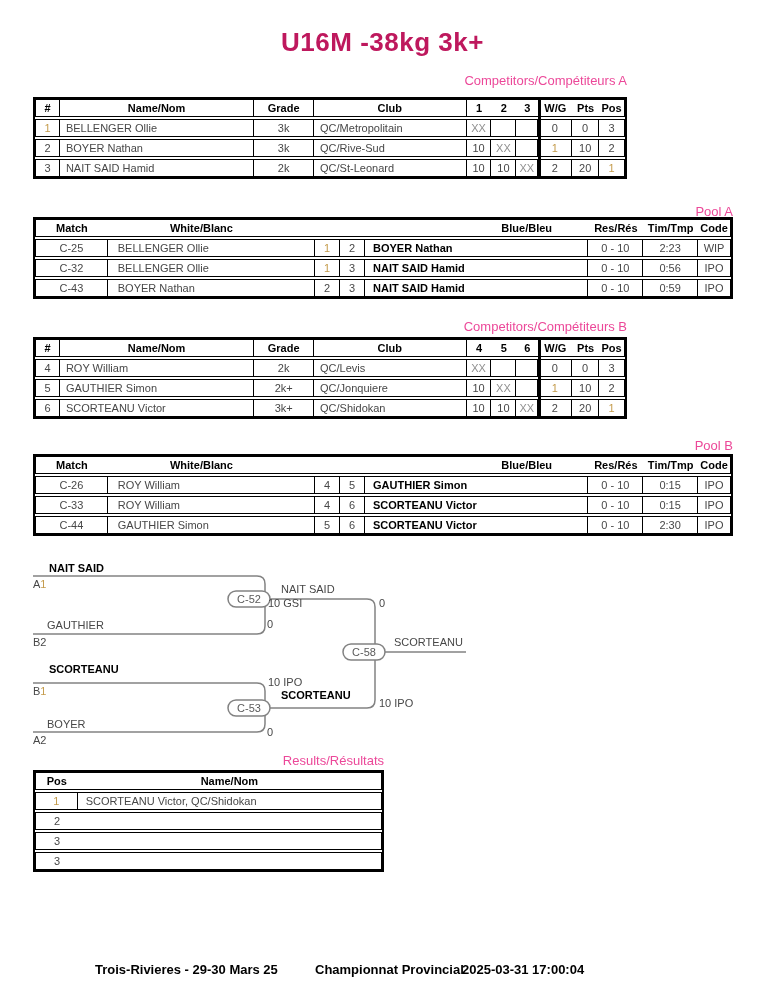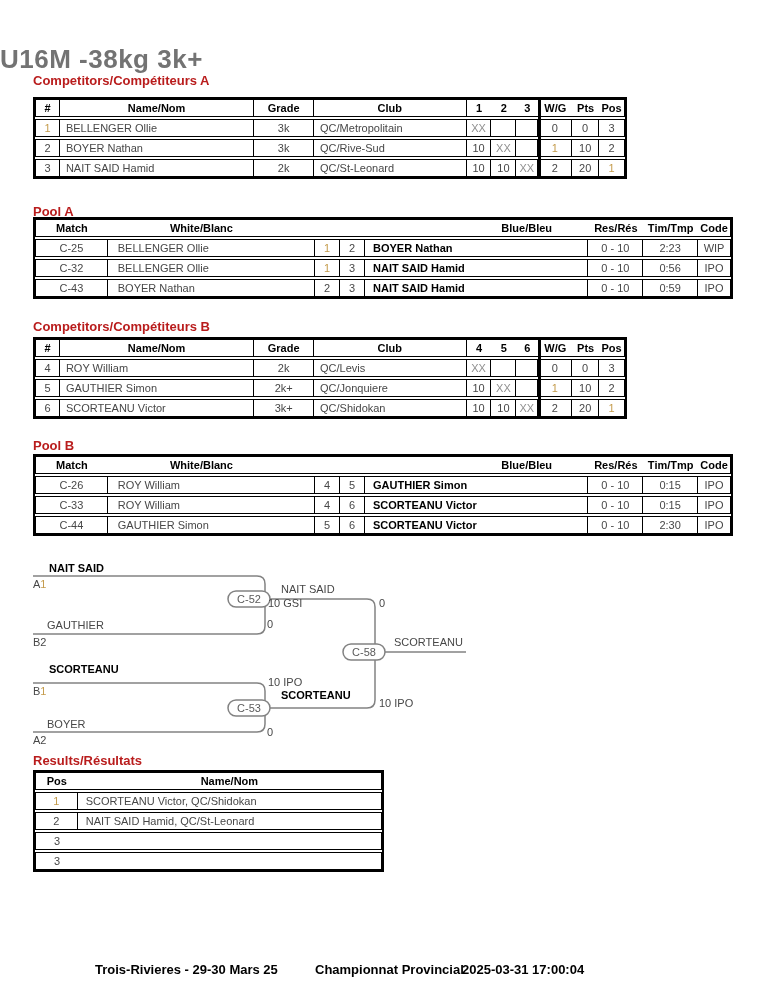--- a/index.html
+++ b/index.html
@@ -1,22 +1,22 @@
 <!DOCTYPE html>
 <html><head>
 <meta charset="utf-8">
 <style>
   html,body{margin:0;padding:0}
   body{
     width:765px;height:990px;position:relative;background:#fff;
     font-family:"Liberation Sans",sans-serif;color:#474747;overflow:hidden;
   }
   .abs{position:absolute}
-  .page-title{top:44px;left:0;width:765px;text-align:left;font-size:26px;font-weight:bold;color:#737373;letter-spacing:0.5px}
-  .sec-title{font-size:13px;font-weight:bold;color:#b91c1c;text-align:left}
+  .page-title{top:27px;left:0;width:765px;text-align:center;font-size:26px;font-weight:bold;color:#be185d;letter-spacing:0.5px}
+  .sec-title{font-size:13px;font-weight:normal;color:#ec4899;text-align:right}
   
   .tbl{position:absolute;border:2px solid #000;background:#fff;box-sizing:border-box}
   .tr{display:flex;border:1px solid #000;height:18px;box-sizing:border-box;background:#fff;position:relative}
   .tr + .tr{margin-top:2px}
   .td{box-sizing:border-box;height:100%;display:flex;align-items:center;justify-content:center;
       font-size:11px;border-right:1px solid #000;overflow:hidden;white-space:nowrap}
   .td:last-child{border-right:none}
   .td.left{justify-content:flex-start;padding-left:6px}
   .hdr .td{font-weight:bold;color:#000;border-right:none}
   .hdr .td.hb{border-right:1px solid #000}
@@ -284,21 +284,20 @@
   <div class="tr hdr">
     <div class="td r0">Pos</div>
     <div class="td r1">Name/Nom</div>
   </div>
   <div class="tr">
     <div class="td r0 gold">1</div>
     <div class="td r1 left">SCORTEANU Victor, QC/Shidokan</div>
   </div>
   <div class="tr">
     <div class="td r0">2</div>
-    <div class="td r1 left">NAIT SAID Hamid, QC/St-Leonard</div>
   </div>
   <div class="tr">
     <div class="td r0">3</div>
   </div>
   <div class="tr">
     <div class="td r0">3</div>
   </div>
 </div>
 
 <div class="footer">

